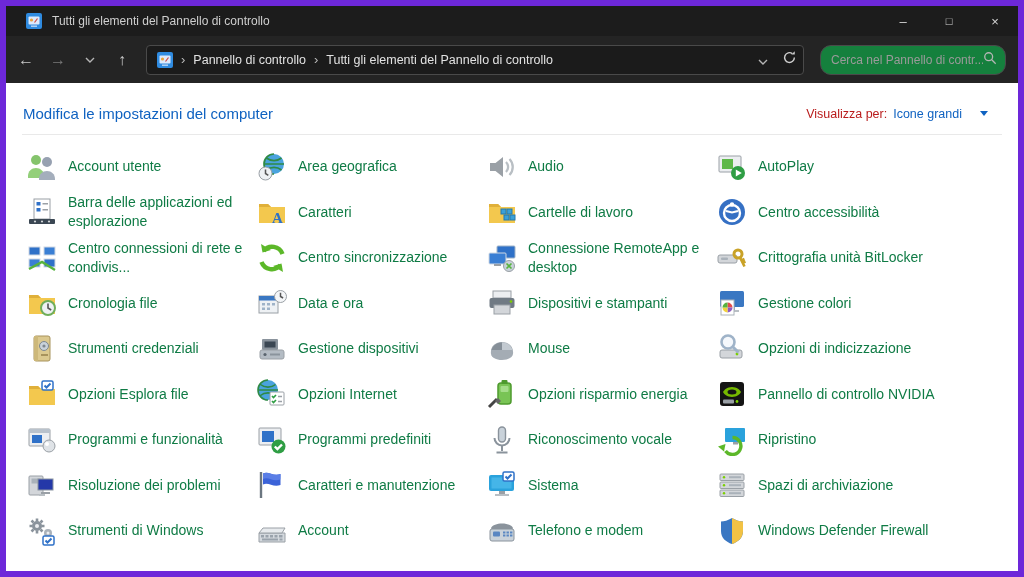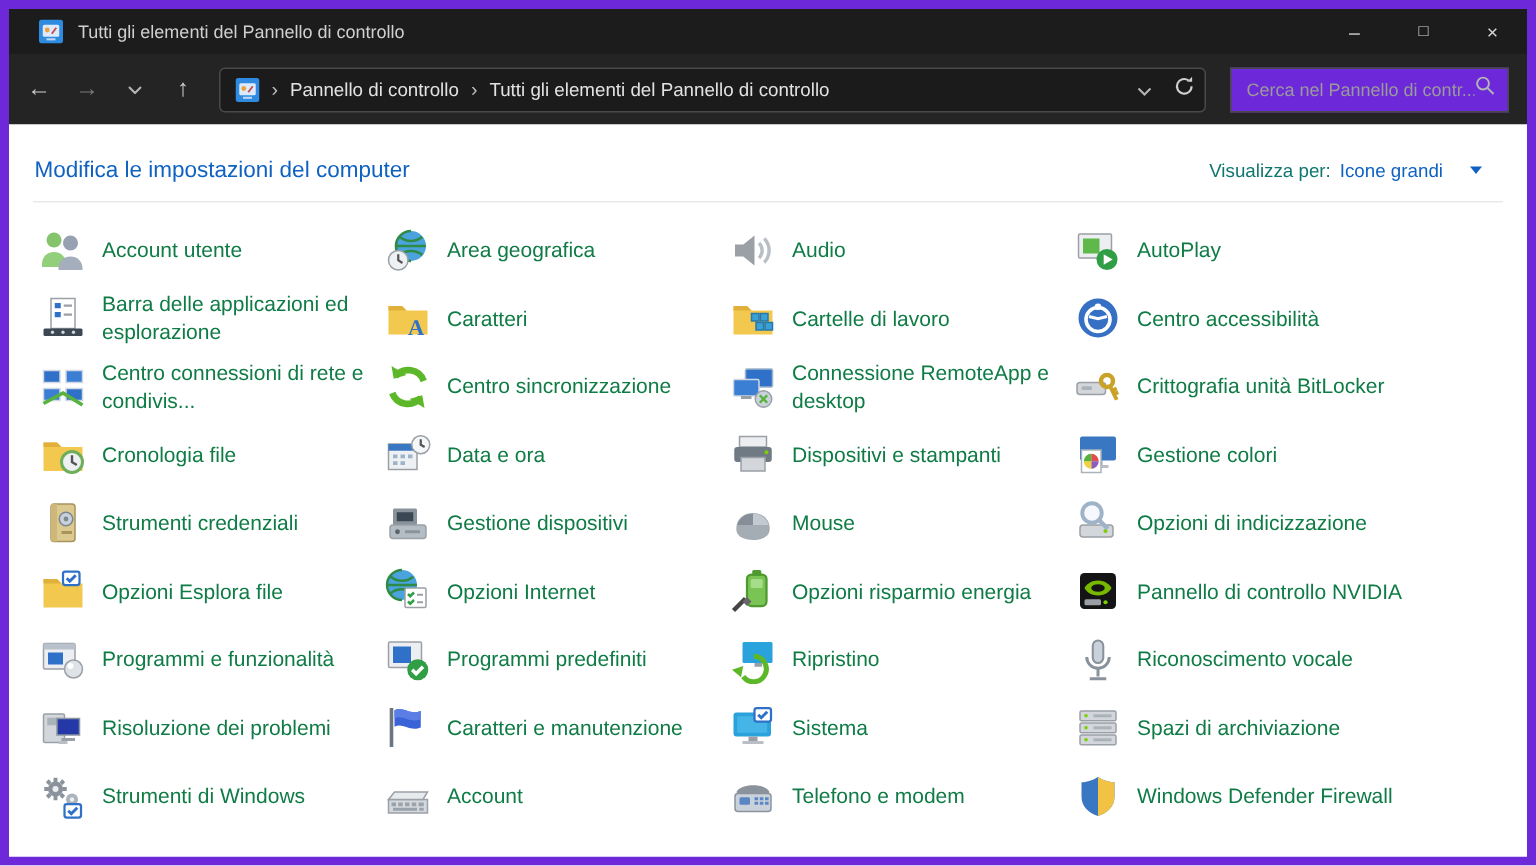--- a/index.html
+++ b/index.html
@@ -26,35 +26,35 @@
              color:#c8c8c8; font-size:16px; border-radius:4px; }
   .nav-btn.disabled { color:#7a7a7a; }
   .addressbox { flex:1 1 auto; height:30px; margin-left:6px; background:#1b1b1b;
                 border:1px solid #4a4a4a; border-radius:4px; display:flex;
                 align-items:center; padding:0 6px 0 10px; min-width:0; }
   .crumb-icon { width:16px; height:16px; margin-right:8px; flex:0 0 auto; }
   .crumbs { display:flex; align-items:center; gap:8px; color:#e2e2e2; font-size:12.5px;
             white-space:nowrap; overflow:hidden; flex:1 1 auto; }
   .crumb-sep { color:#bdbdbd; font-size:13px; }
   .addr-tools { display:flex; align-items:center; gap:14px; margin-left:8px; flex:0 0 auto; }
-  .searchbox { width:186px; height:30px; margin-left:12px; background:#6d28d9;
-               border:1px solid #4a4a4a; border-radius:0; display:flex;
+  .searchbox { width:186px; height:30px; margin-left:12px; background:#15803d;
+               border:1px solid #4a4a4a; border-radius:11px; display:flex;
                align-items:center; padding:0 8px 0 10px; flex:0 0 auto; }
   .searchbox input { flex:1 1 auto; min-width:0; background:transparent; border:none;
                      outline:none; color:#dcdcdc; font-size:12px;
                      font-family:"Liberation Sans", sans-serif; }
   .searchbox input::placeholder { color:#9a9a9a; }
 
   
   .content { flex:1 1 auto; background:#fff; position:relative; overflow:hidden; }
   .content-header { display:flex; align-items:center; justify-content:space-between;
                     padding:22px 30px 0 17px; }
   .header-link { color:var(--link-blue,#0f62c1); font-size:15px; text-decoration:none; }
   .view-by { display:flex; align-items:center; gap:6px; font-size:12.5px; }
-  .view-by .vb-label { color:#0f766e; }
+  .view-by .vb-label { color:#b91c1c; }
   .view-by .vb-value { color:var(--link-blue,#0f62c1); display:flex; align-items:center; gap:18px; }
   .vb-caret { width:0; height:0; border-left:4px solid transparent; border-right:4px solid transparent;
               border-top:5px solid var(--link-blue,#0f62c1); display:inline-block; }
   .divider { border:none; border-top:1px solid #e9e9e9; margin:12px 16px 0 16px; }
 
   .items-grid { display:grid; grid-template-columns:repeat(4,230px); grid-auto-rows:45.5px;
                 padding:9px 0 0 20px; align-items:center; }
   .cp-item { display:flex; align-items:center; gap:10px; cursor:default; }
   .cp-item .icon { width:32px; height:32px; flex:0 0 auto; }
   .cp-item .icon svg { width:32px; height:32px; display:block; }
@@ -458,37 +458,37 @@
               <rect x="6" y="7" width="12" height="11" fill="#2f71c8"></rect>
               <circle cx="22.5" cy="22.5" r="7" fill="#2f9e44"></circle>
               <path d="M18.8 22.5l2.6 2.6 4.6-4.6" stroke="#fff" stroke-width="2.4" fill="none"></path>
             </svg>
           </span>
           <span class="label">Programmi predefiniti</span>
         </div>
         <div class="cp-item">
           <span class="icon">
             <svg viewBox="0 0 32 32">
+              <rect x="12.5" y="3" width="7" height="15" rx="3.5" fill="#c9d2da" stroke="#8a939c" stroke-width="1.4"></rect>
+              <path d="M8.5 14a7.5 7.5 0 0015 0" stroke="#8a939c" stroke-width="2" fill="none"></path>
+              <path d="M16 21.5V27M10.5 28.5h11" stroke="#8a939c" stroke-width="2"></path>
+            </svg>
+          </span>
+          <span class="label">Riconoscimento vocale</span>
+        </div>
+        <div class="cp-item">
+          <span class="icon">
+            <svg viewBox="0 0 32 32">
               <rect x="9" y="4" width="20" height="14" rx="1" fill="#2aa2dc"></rect>
               <rect x="17" y="18" width="5" height="2.5" fill="#9aa0a6"></rect>
               <path d="M9.5 27a8.5 8.5 0 107-13.5" stroke="#5cb829" stroke-width="3.4" fill="none"></path>
               <path d="M2 22.5l7.5-2.5-1.5 7.5z" fill="#5cb829"></path>
             </svg>
           </span>
           <span class="label">Ripristino</span>
-        </div>
-        <div class="cp-item">
-          <span class="icon">
-            <svg viewBox="0 0 32 32">
-              <rect x="12.5" y="3" width="7" height="15" rx="3.5" fill="#c9d2da" stroke="#8a939c" stroke-width="1.4"></rect>
-              <path d="M8.5 14a7.5 7.5 0 0015 0" stroke="#8a939c" stroke-width="2" fill="none"></path>
-              <path d="M16 21.5V27M10.5 28.5h11" stroke="#8a939c" stroke-width="2"></path>
-            </svg>
-          </span>
-          <span class="label">Riconoscimento vocale</span>
         </div>
         <div class="cp-item">
           <span class="icon">
             <svg viewBox="0 0 32 32">
               <rect x="3" y="7" width="14" height="19" rx="1" fill="#d3d6da" stroke="#9aa0a6"></rect>
               <rect x="5.5" y="9.5" width="9" height="5" fill="#aab2ba"></rect>
               <rect x="12" y="10" width="15" height="11" fill="#2438a8" stroke="#8a94a0"></rect>
               <path d="M15 24h9" stroke="#9aa0a6" stroke-width="2"></path>
               <path d="M13 26h6" stroke="#b9bfc4" stroke-width="2"></path>
             </svg>

